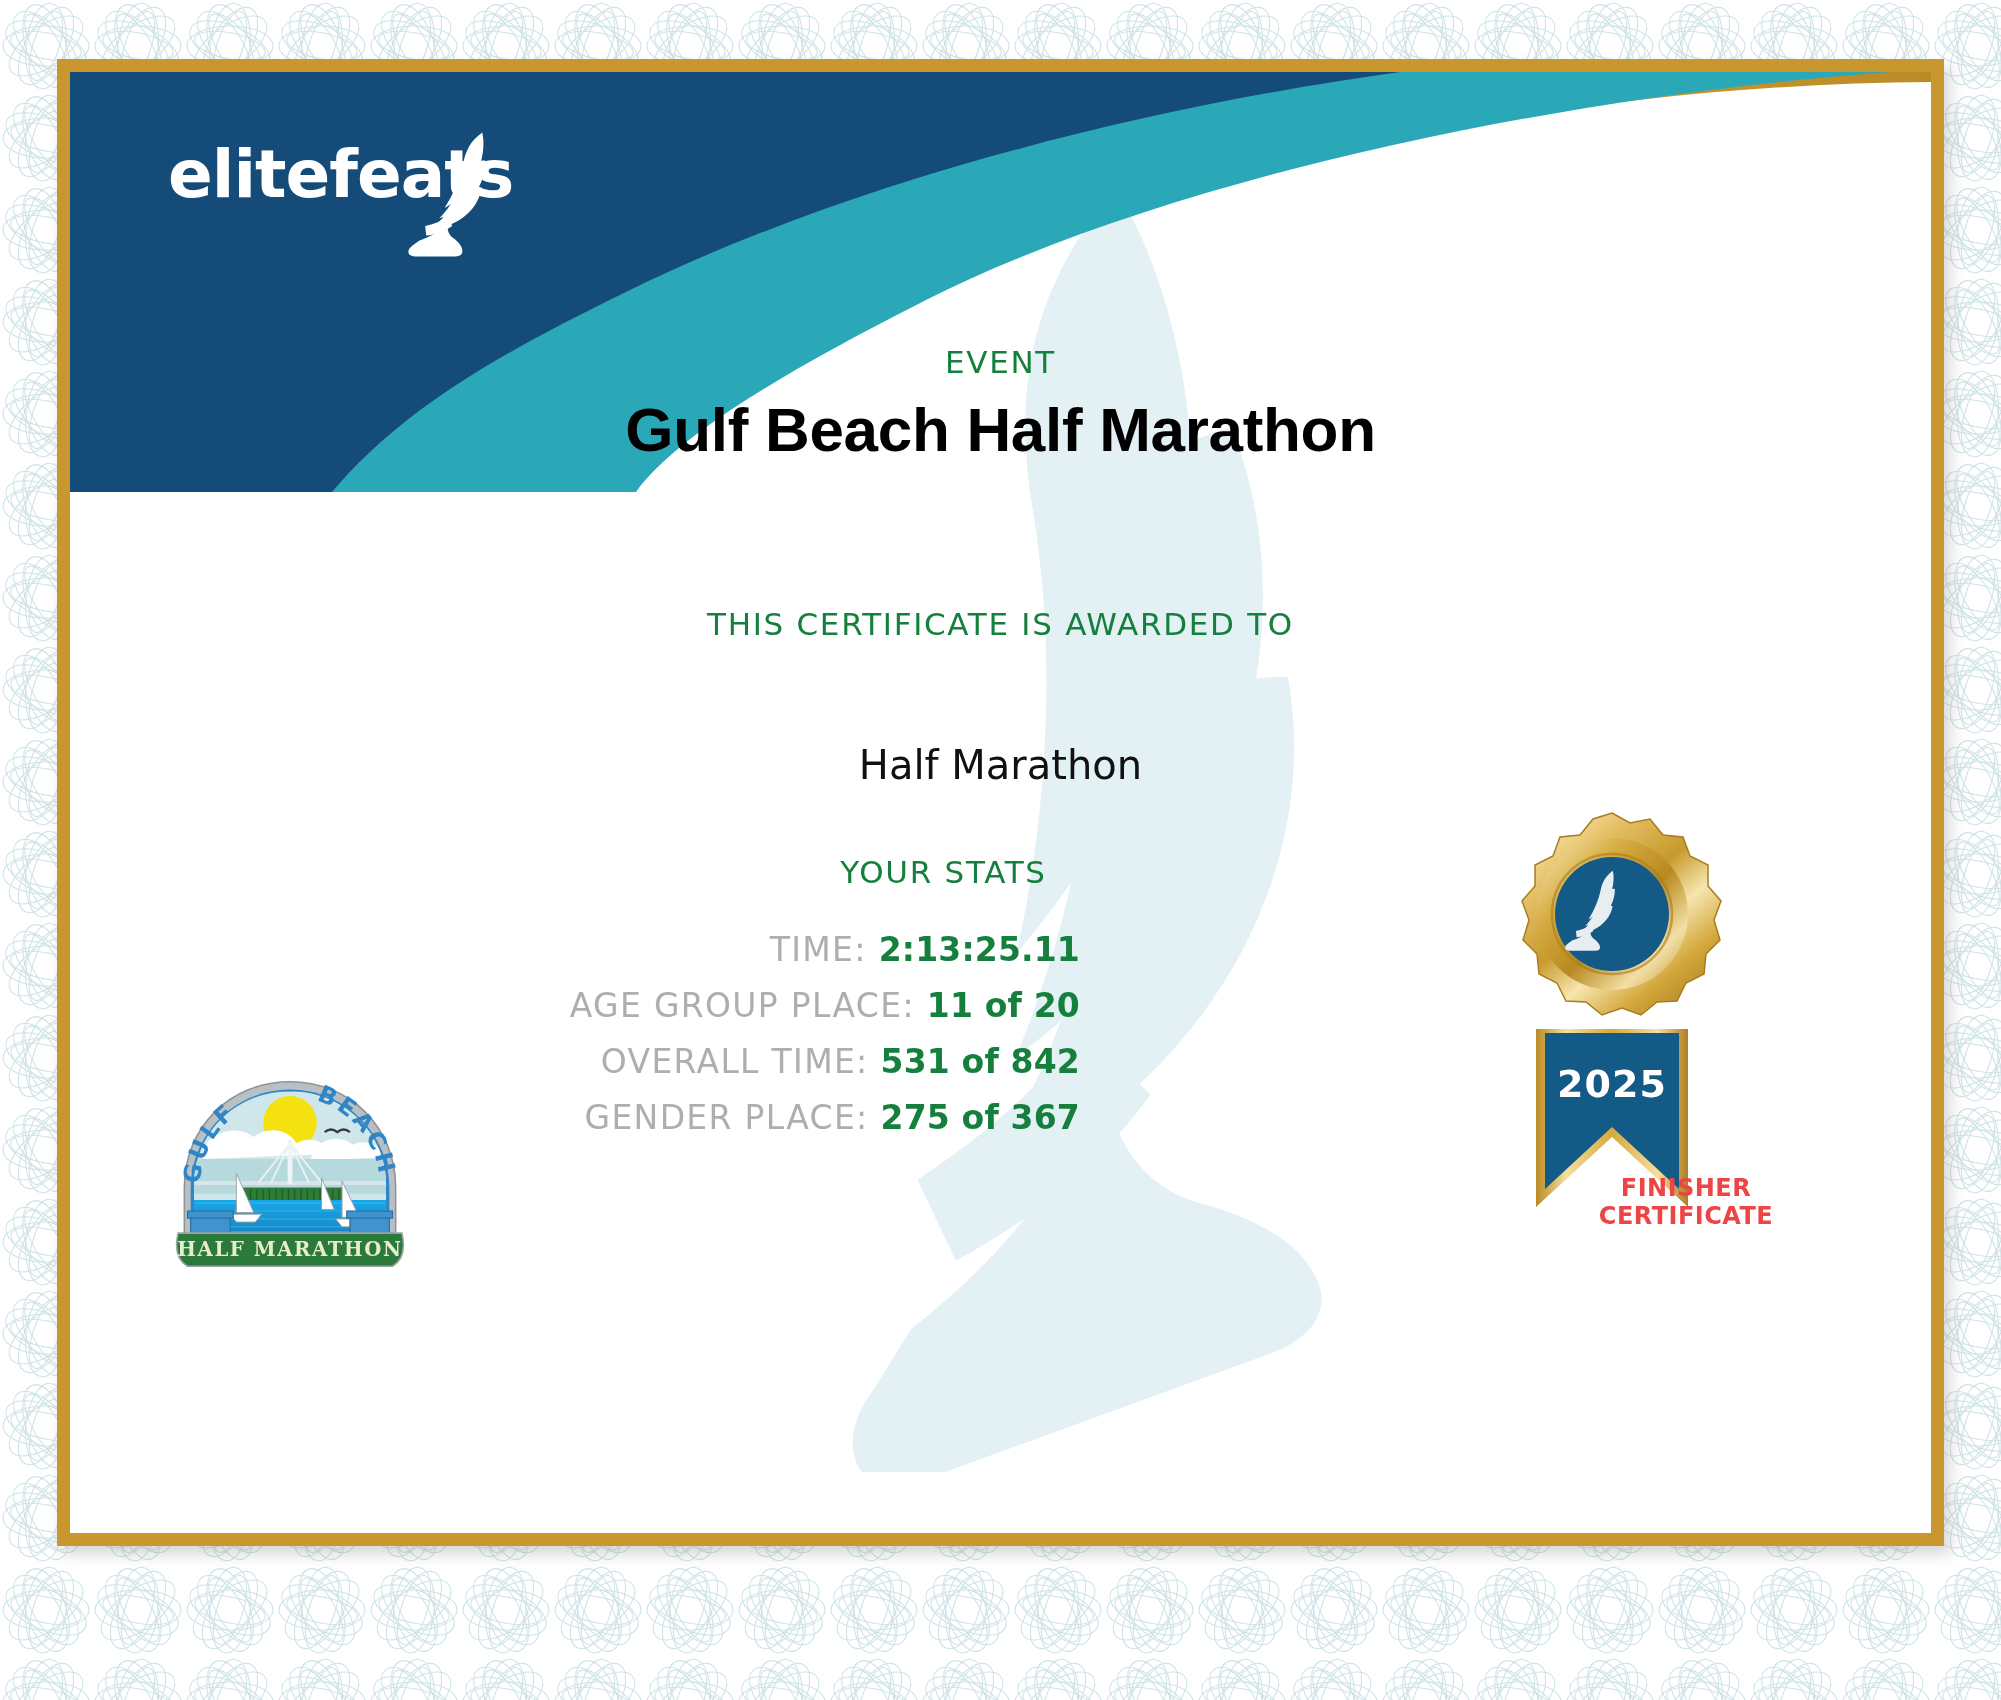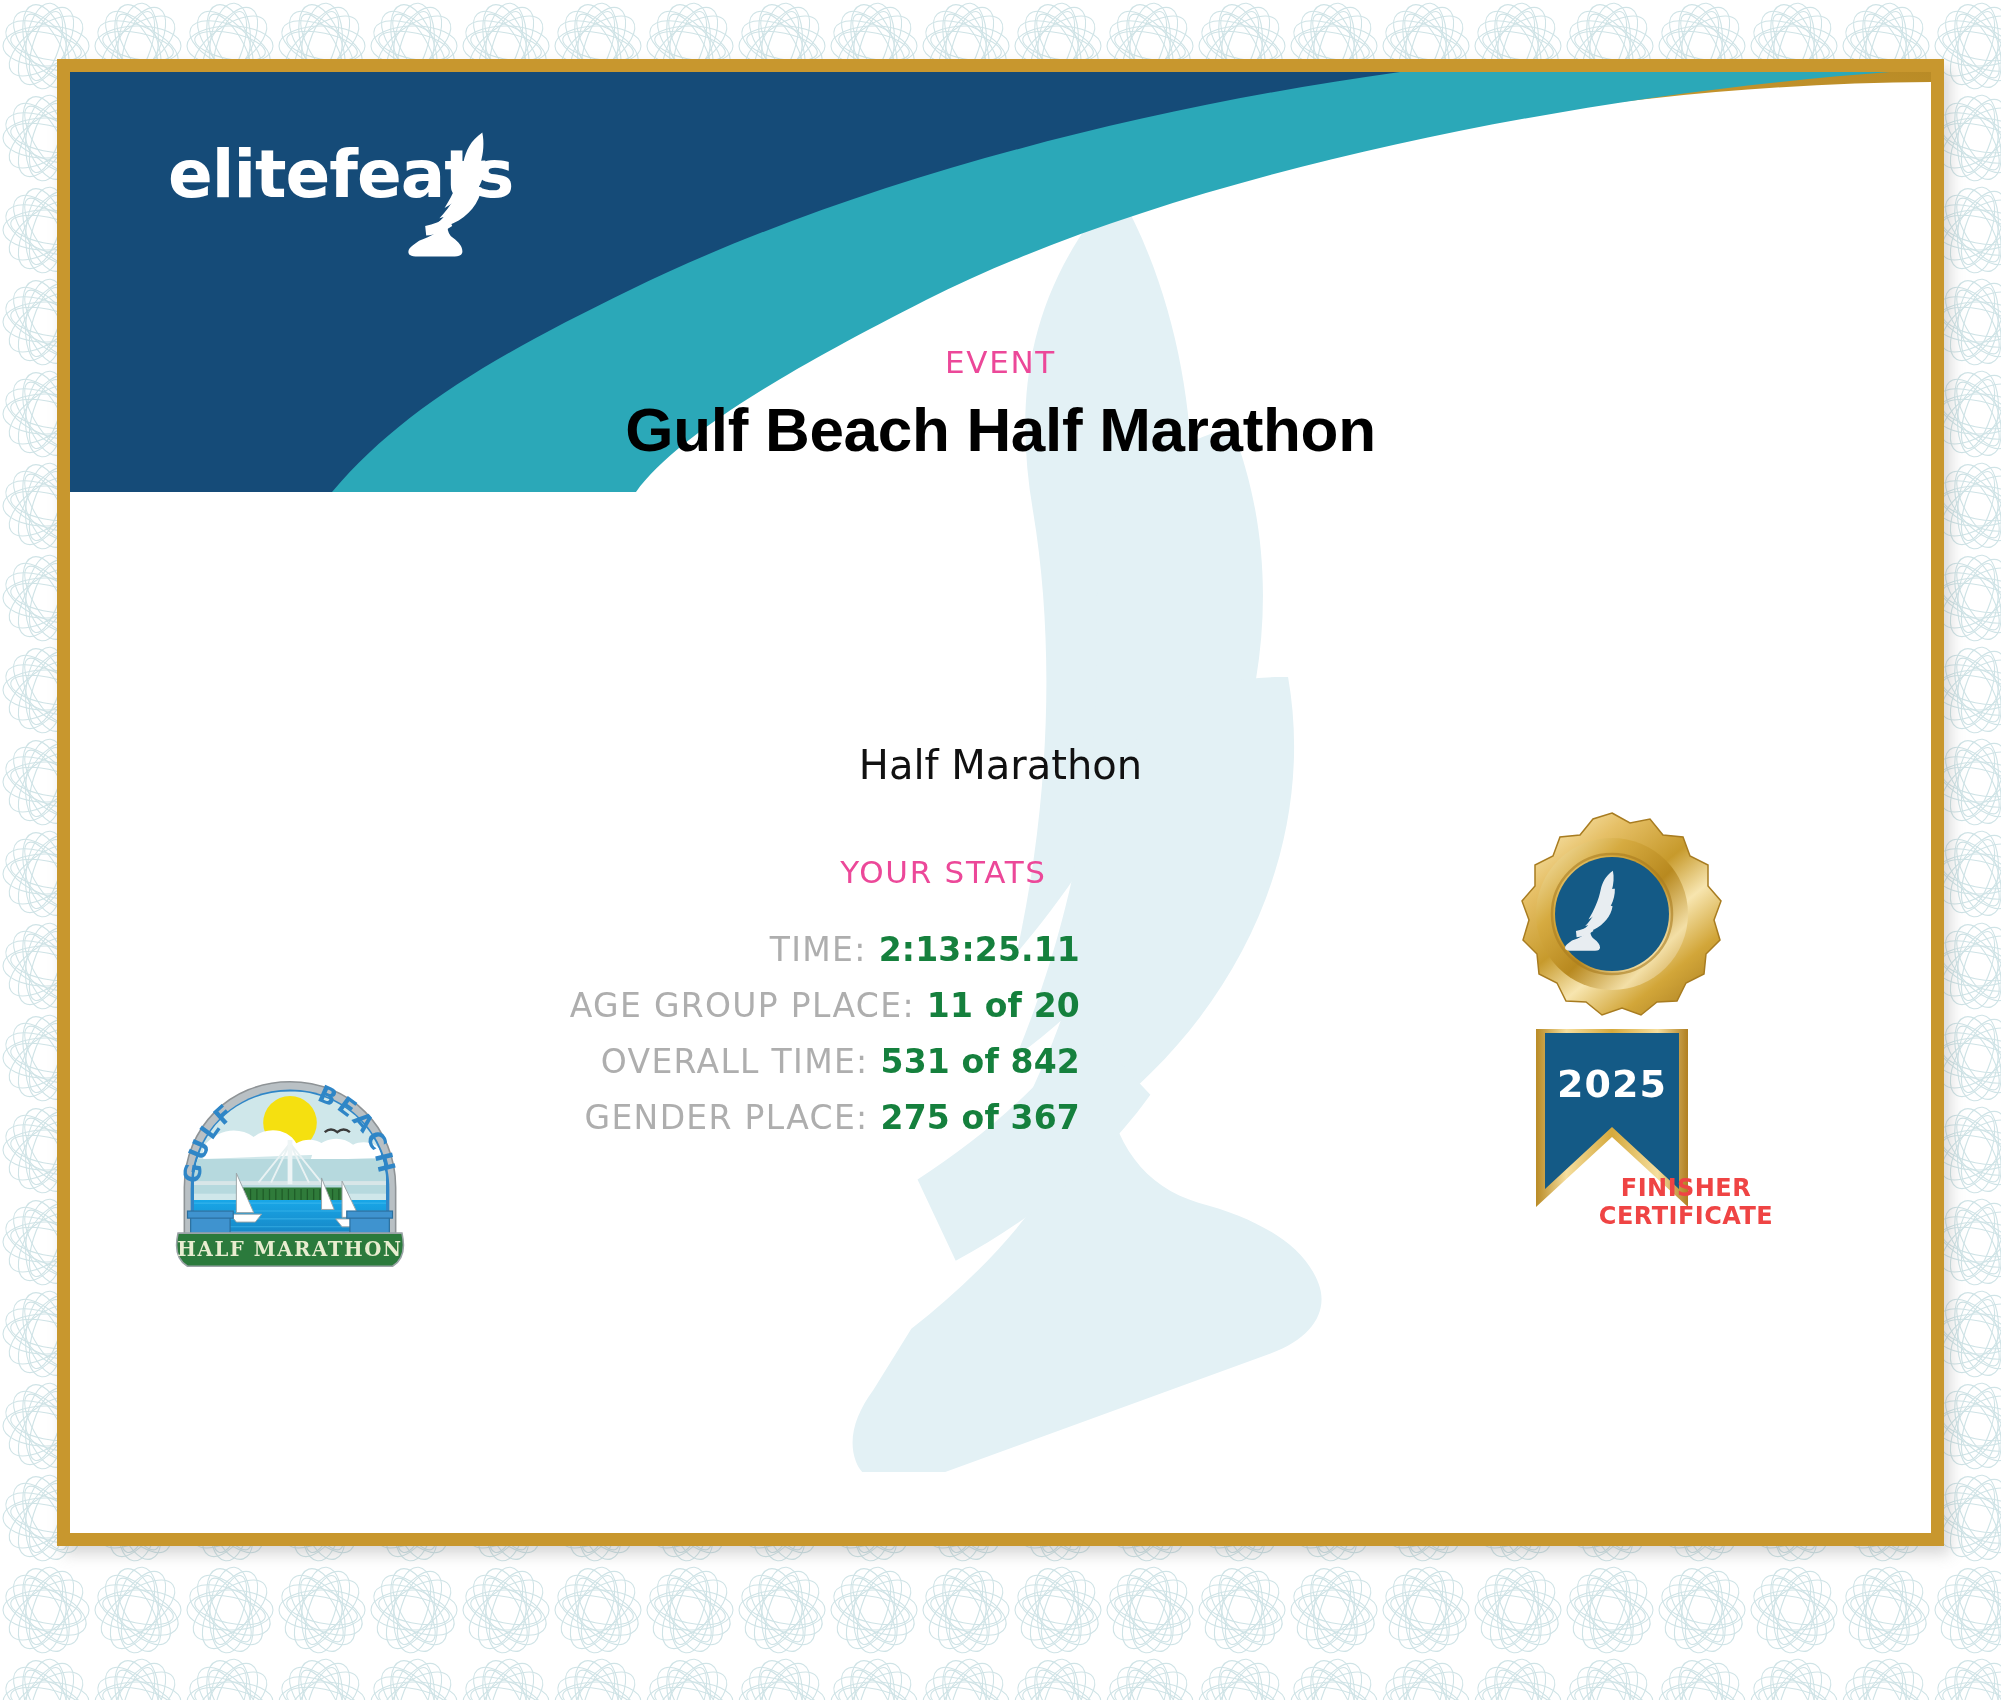--- a/index.html
+++ b/index.html
@@ -76,21 +76,21 @@
   }
 
   .center-col {
     position: absolute;
     left: 0;
     width: 1861px;
     text-align: center;
   }
 
   .caps-label {
-    color: #ec4899;
+    color: #15803d;
     font-family: "DejaVu Sans", sans-serif;
     font-weight: 400;
     letter-spacing: 0.055em;
     white-space: nowrap;
   }
 
   #event-label {
     top: 272px;
     font-size: 31px;
   }
@@ -297,20 +297,21 @@
                  C114 396 78 410 40 414 Z"></path>
       </g>
     </svg>
 
     <div id="content">
 
       <div class="center-col caps-label" id="event-label">EVENT</div>
 
       <div class="center-col" id="event-title">Gulf Beach Half Marathon</div>
 
+      <div class="center-col caps-label" id="awarded-label">THIS CERTIFICATE IS AWARDED TO</div>
 
 
       <div class="center-col" id="recipient-division">Half Marathon</div>
 
       <div class="center-col caps-label" id="stats-label">YOUR STATS</div>
 
       <div id="stats-table">
         <div class="stat-row">
           <span class="stat-label">TIME:</span>
           <span class="stat-value">2:13:25.11</span>

